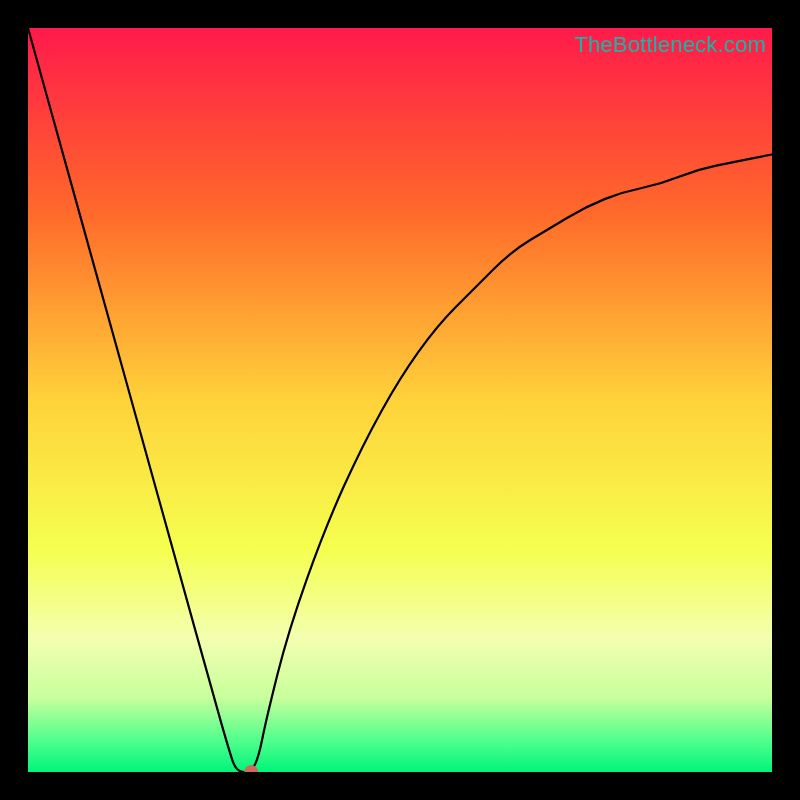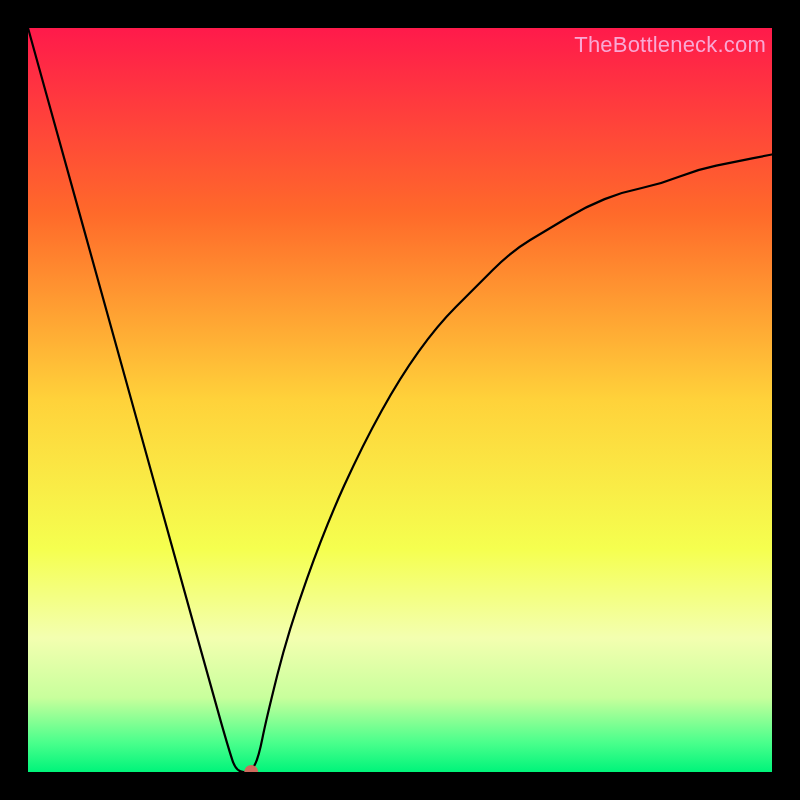--- a/index.html
+++ b/index.html
@@ -24,21 +24,21 @@
     left: 28px;
     top: 28px;
     width: 744px;
     height: 744px;
     overflow: hidden;
   }
   .watermark {
     position: absolute;
     top: 4px;
     right: 6px;
-    color: #f9a8d4;
+    color: #14b8a6;
     font-size: 22px;
     font-weight: 500;
     letter-spacing: 0.2px;
     z-index: 3;
   }
   svg {
     display: block;
   }
 </style>
 </head>

